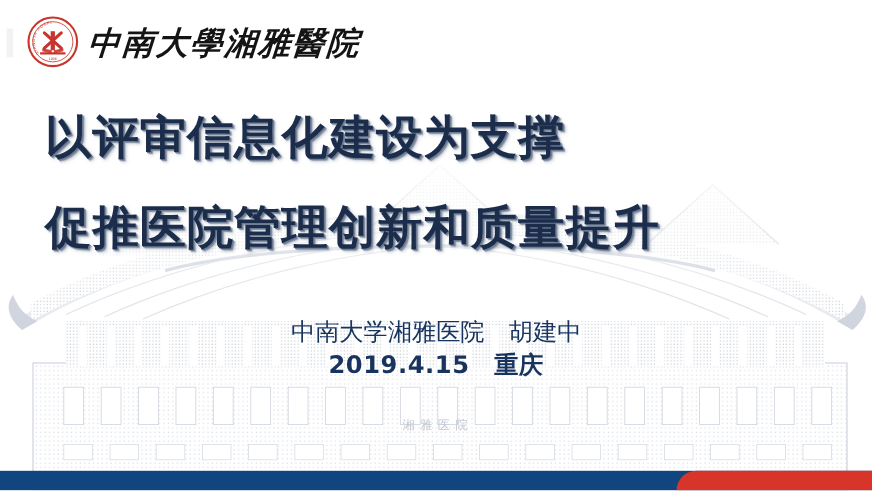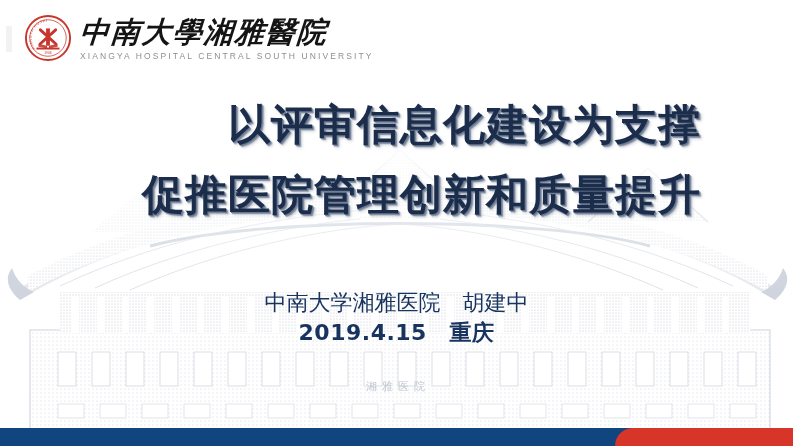--- a/index.html
+++ b/index.html
@@ -68,37 +68,38 @@
     color: #8c8f94;
     white-space: nowrap;
   }
 
   
   .title-wrap {
     position: absolute;
     left: 0;
     top: 104px;
     width: 701px;
-    text-align: right;
+    text-align: left;
+    padding-left: 41px;
   }
   .title-line {
     font-family: "DejaVu Sans", "Liberation Sans", sans-serif;
     font-weight: 700;
     font-size: 42px;
     line-height: 1.0;
     letter-spacing: 1px;
     color: #1b2d4b;
     white-space: nowrap;
     text-shadow:
       1px 1px 0 #6b7a91,
       2px 2px 1px rgba(120,133,153,0.85),
       3px 3px 3px rgba(150,160,175,0.5);
   }
   .title-line.second {
-    margin-top: 28px;
+    margin-top: 40px;
   }
 
   
   .byline-wrap {
     position: absolute;
     left: 0;
     top: 288px;
     width: 793px;
     text-align: center;
   }
@@ -298,21 +299,20 @@
       </g>
       <rect x="46" y="30" width="8" height="36" fill="#c8352c"></rect>
 
       <path d="M 26 70 L 74 70 L 74 74 L 26 74 Z" fill="#c8352c"></path>
       <path d="M 30 62 L 48 66 L 48 72 L 30 68 Z" fill="#c8352c" opacity="0.9"></path>
       <path d="M 70 62 L 52 66 L 52 72 L 70 68 Z" fill="#c8352c" opacity="0.9"></path>
       <text x="50" y="84" text-anchor="middle" font-family="Liberation Sans, sans-serif" font-size="7" fill="#c8352c">1906</text>
     </svg>
     <div class="logo-text-col">
       <div class="logo-cn">中南大學湘雅醫院</div>
-      <div class="logo-en">XIANGYA HOSPITAL CENTRAL SOUTH UNIVERSITY</div>
     </div>
   </div>
 
   <div class="title-wrap">
     <div class="title-line">以评审信息化建设为支撑</div>
     <div class="title-line second">促推医院管理创新和质量提升</div>
   </div>
 
   <div class="byline-wrap">
     <div class="byline">中南大学湘雅医院　胡建中</div>

